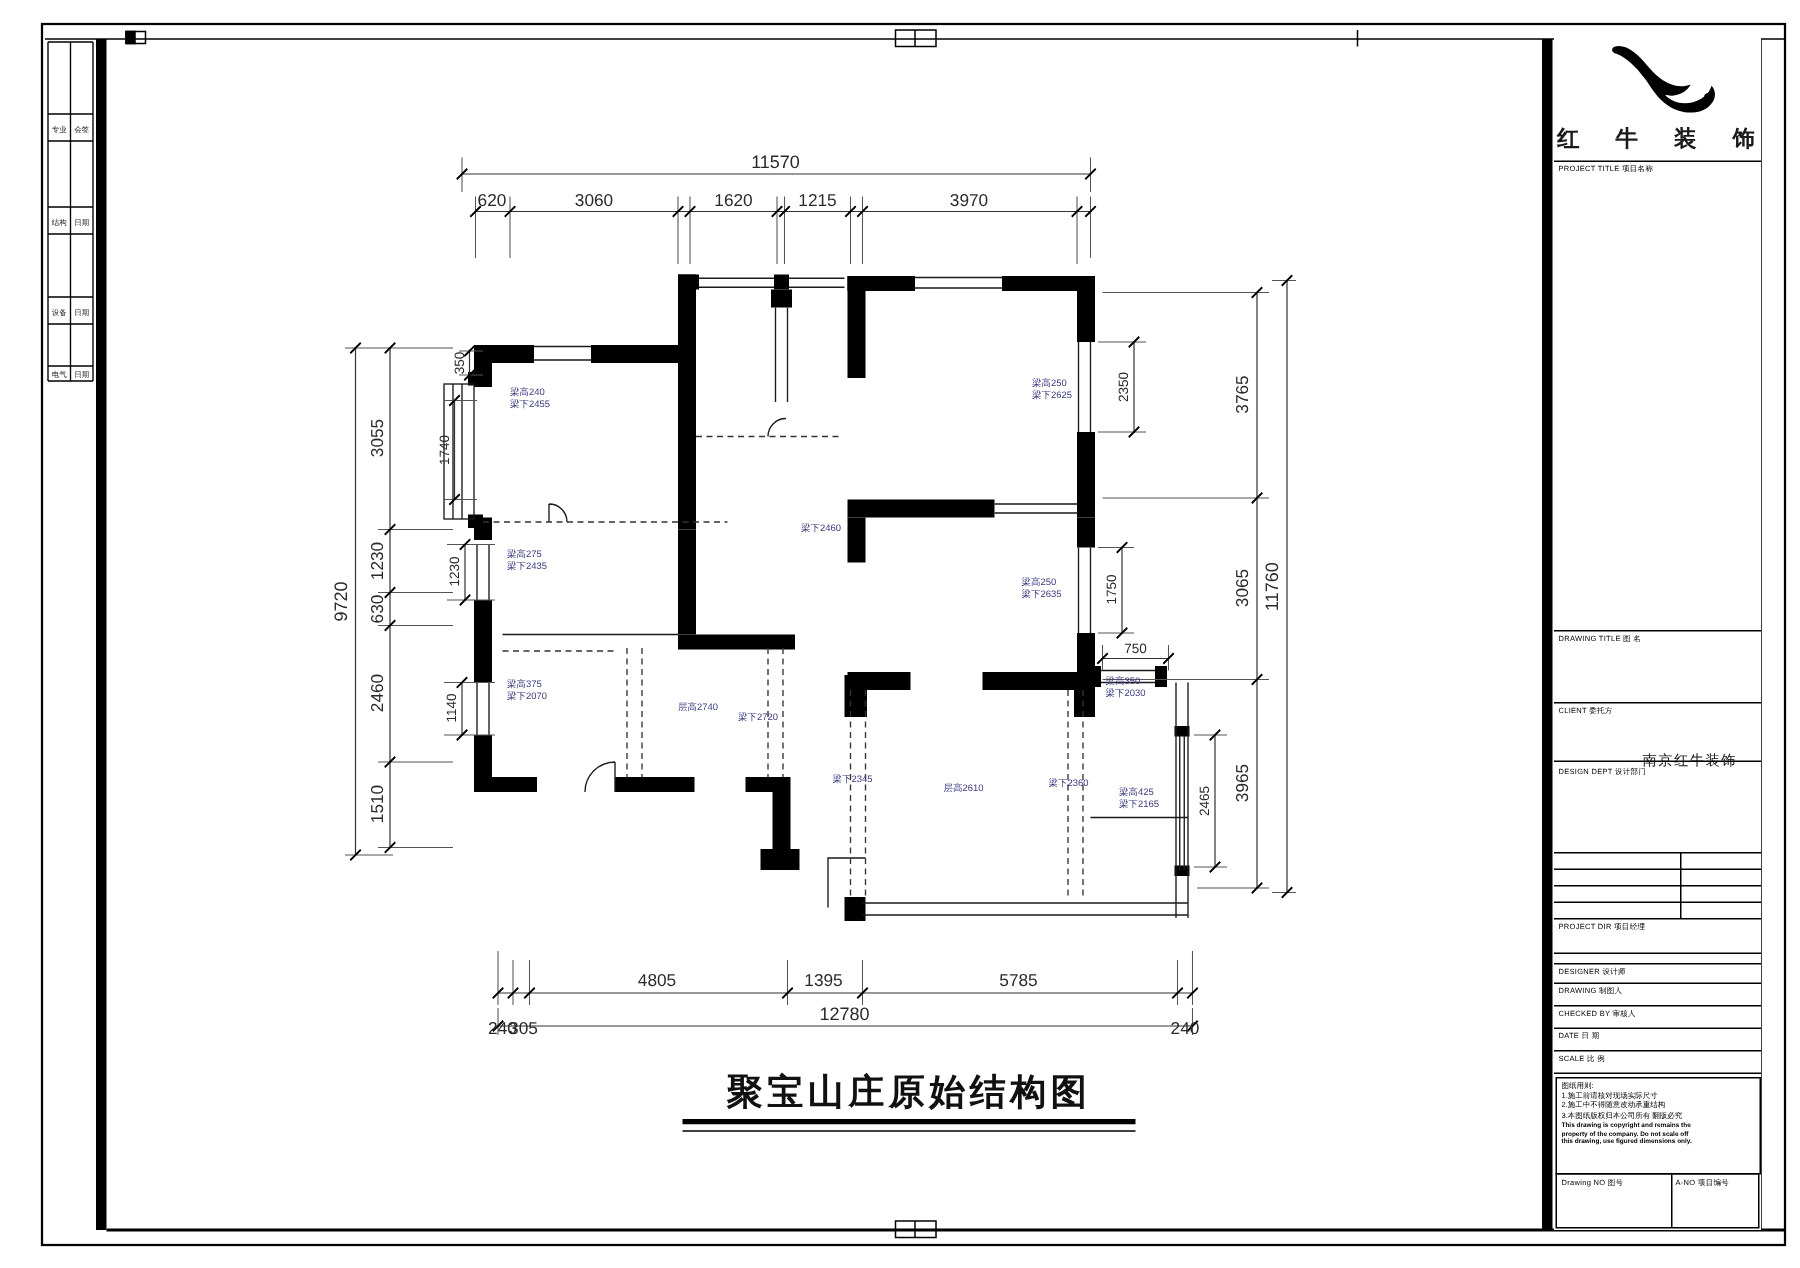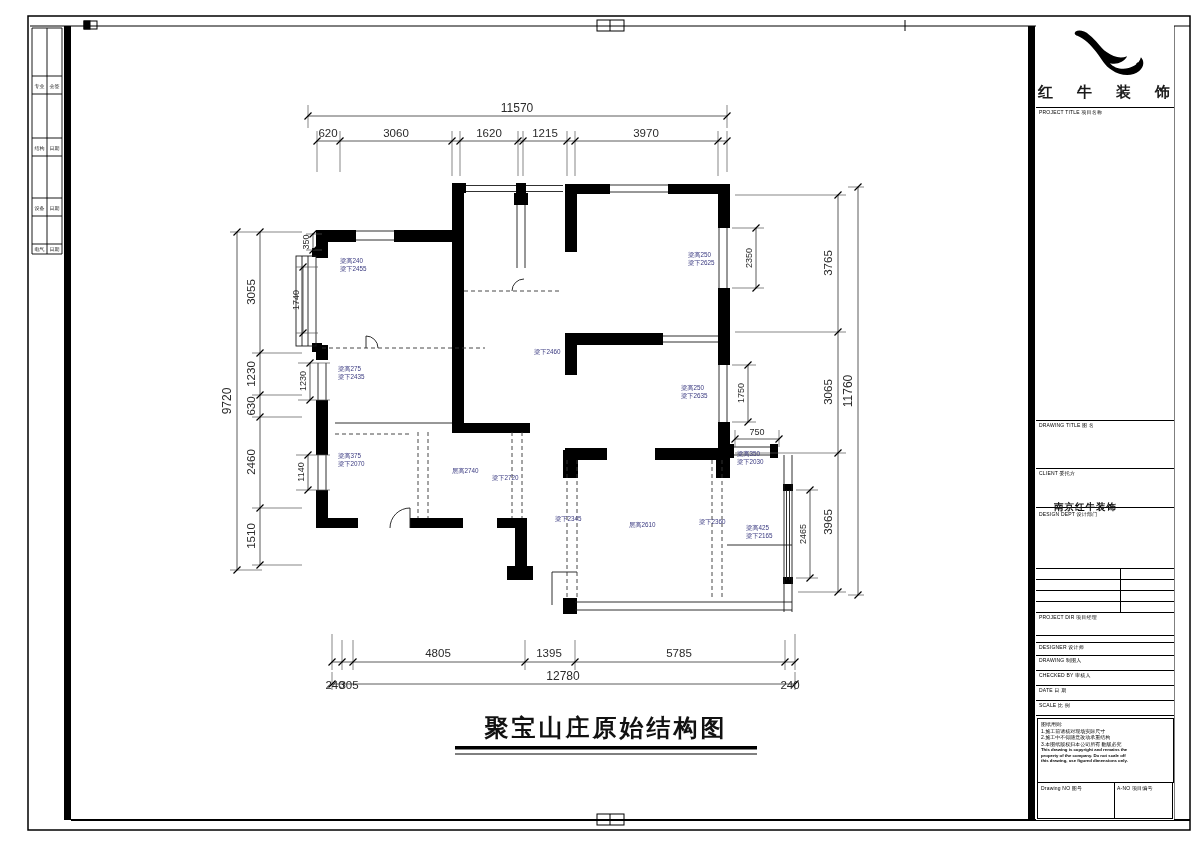--- a/index.html
+++ b/index.html
@@ -12,22 +12,22 @@
   .dim-small{font-size:9px;}
   .beam{font-size:6.3px;fill:#3a3a80;}
   .plan-title{font-size:24px;font-weight:700;letter-spacing:3px;fill:#111;}
   .sign-t{font-size:5px;fill:#222;}
   
   .tb{position:absolute;left:1036px;top:25px;width:138px;height:795px;background:#fff;}
   .tb-line{position:absolute;left:0;width:138px;border-top:1px solid #000;height:0;}
   .tb-label{position:absolute;left:3px;font-size:5px;letter-spacing:.2px;color:#000;white-space:nowrap;}
   .tb-company{position:absolute;left:2px;right:4px;top:58px;display:flex;justify-content:space-between;
               font-size:15px;font-weight:700;color:#1a1a1a;}
-  .tb-compname{position:absolute;left:18px;width:104px;top:476px;text-align:left;
-               font-size:9.5px;font-weight:700;color:#111;letter-spacing:1px;}
+  .tb-compname{position:absolute;left:18px;width:104px;top:476px;text-align:right;
+               font-size:9.5px;font-weight:400;color:#111;letter-spacing:1px;}
   .tb-vline{position:absolute;width:0;border-left:1px solid #000;}
   .tb-notes{position:absolute;left:1px;top:693px;width:132px;height:61px;border:1.5px solid #000;
             padding:2px 0 0 3px;}
   .tb-notes .cn{font-size:5px;line-height:6.5px;color:#000;white-space:nowrap;}
   .tb-notes .en{font-size:4.3px;line-height:5.5px;font-weight:700;color:#000;white-space:nowrap;}
   .tb-bottom{position:absolute;left:1px;top:757px;width:134px;height:35px;border:1px solid #000;}
   .tb-bottom .mid{position:absolute;left:76px;top:0;height:35px;border-left:1px solid #000;}
   .logo-wrap{position:absolute;left:30px;top:3px;width:88px;height:55px;}
 </style>
 </head>

